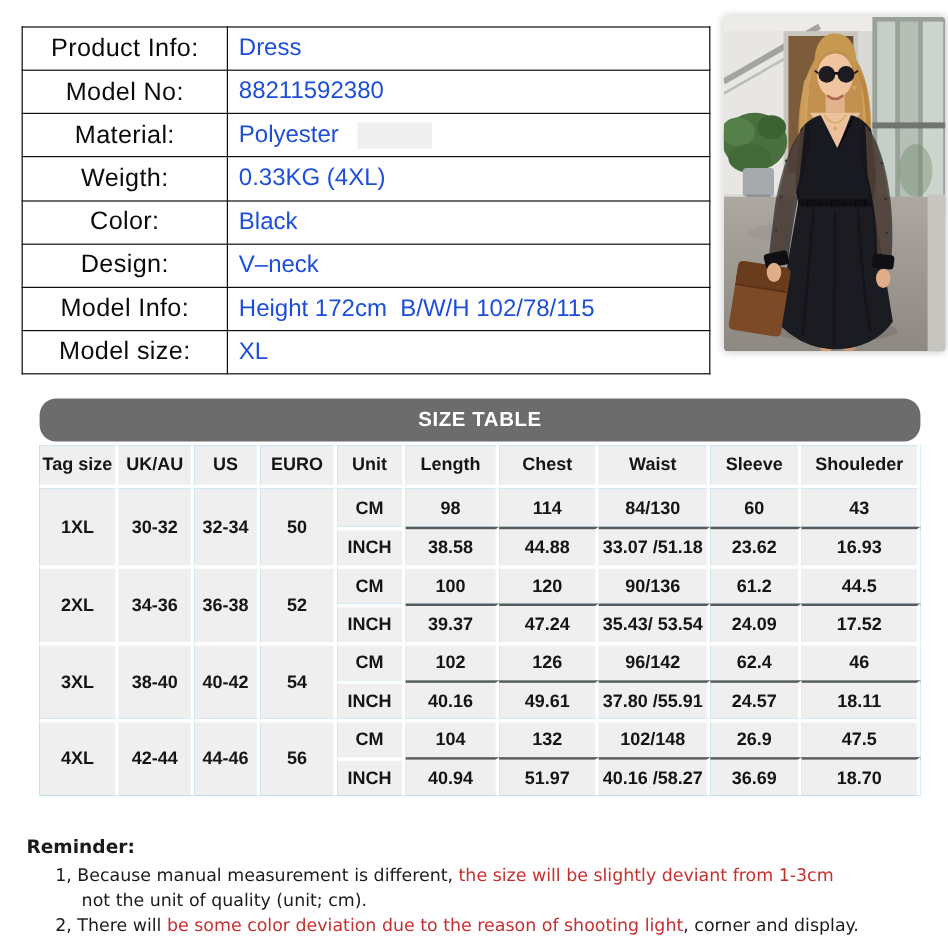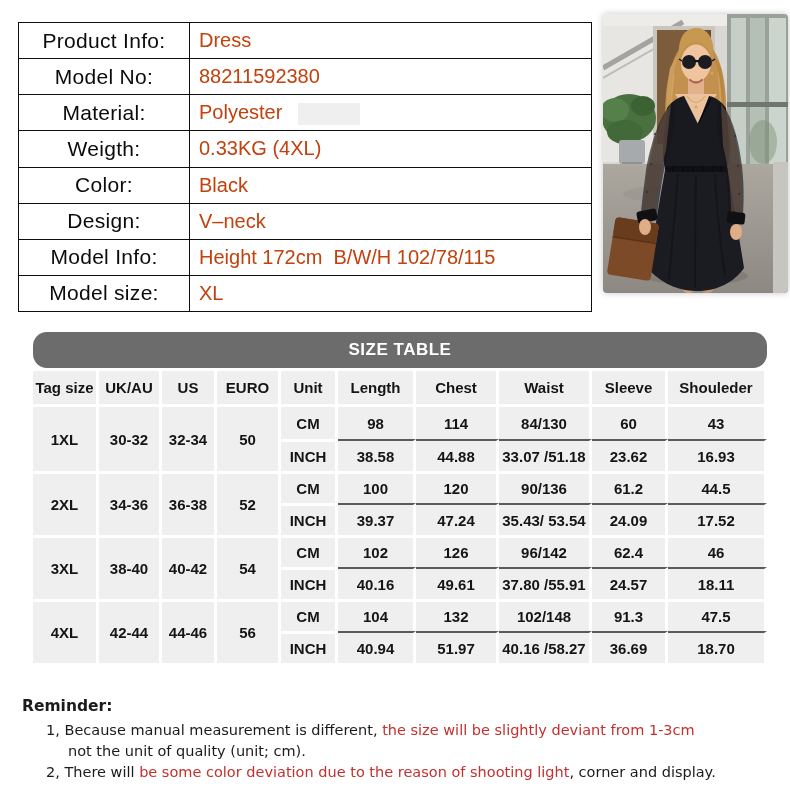--- a/index.html
+++ b/index.html
@@ -29,21 +29,21 @@
   }
   .info td.lbl {
     width: 171px;
     text-align: center;
     font-size: 21px;
     color: #0b0b0b;
     letter-spacing: 0.3px;
   }
   .info td.val {
     font-size: 20px;
-    color: #c2410c;
+    color: #1d4ed8;
     padding-left: 9px;
   }
   .info td.val span.v { white-space: pre; }
   .ghost {
     display: inline-block;
     width: 62px; height: 22px;
     background: #efefef;
     margin-left: 16px;
     vertical-align: middle;
   }
@@ -360,21 +360,21 @@
 
         <tr class="g">
           <td rowspan="2">4XL</td>
           <td rowspan="2">42-44</td>
           <td rowspan="2">44-46</td>
           <td rowspan="2">56</td>
           <td class="unit">CM</td>
           <td>104</td>
           <td>132</td>
           <td>102/148</td>
-          <td>91.3</td>
+          <td>26.9</td>
           <td>47.5</td>
         </tr>
         <tr>
           <td class="unit unit-inch">INCH</td>
           <td class="inch-val">40.94</td>
           <td class="inch-val">51.97</td>
           <td class="inch-val">40.16 /58.27</td>
           <td class="inch-val">36.69</td>
           <td class="inch-val">18.70</td>
         </tr>

